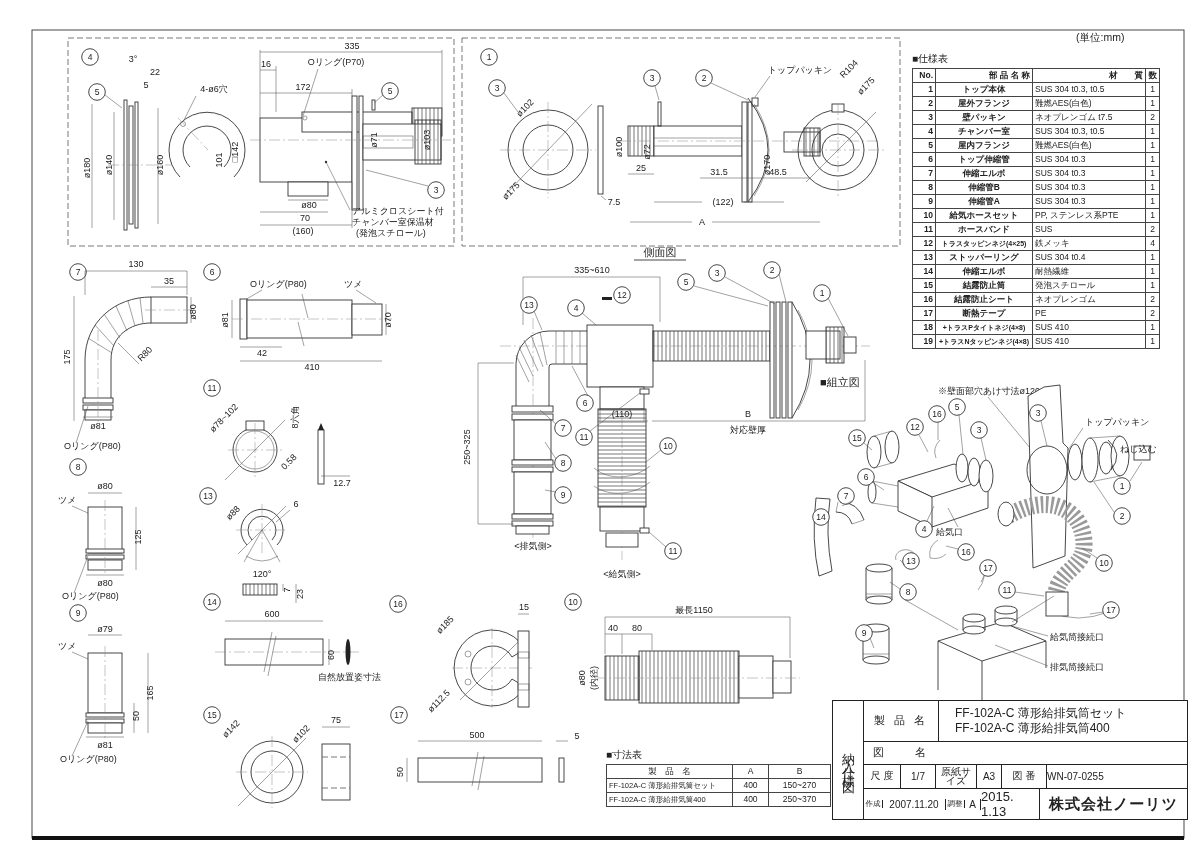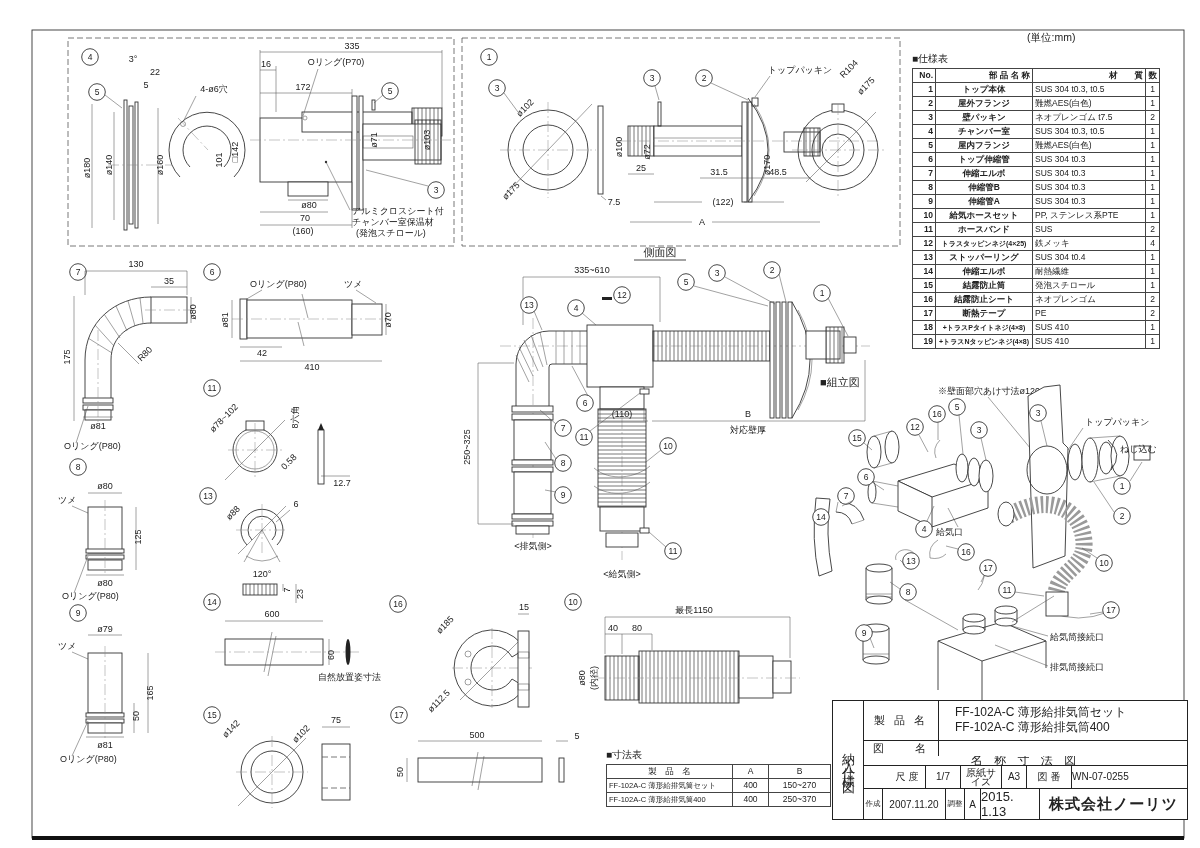--- a/index.html
+++ b/index.html
@@ -25,37 +25,37 @@
   .spec{left:912px;top:44px;width:247px;}
   .spec td:nth-child(1),.spec th{text-align:right;font-weight:bold;}
   .spec td:nth-child(2){text-align:center;font-weight:bold;}
   .spec td:nth-child(3){text-align:left;}
   .spec td:nth-child(4){text-align:center;}
   .sm{font-size:7px;}
   .dimt{left:606px;top:740px;width:224px;}
   .dimt th{text-align:center;}
   .dimt td:nth-child(1){font-size:7.5px;}
   .dimt td:nth-child(2),.dimt td:nth-child(3){text-align:center;}
-  .unit{left:1027px;top:31px;font-size:10.5px;color:#222;}
+  .unit{left:1076px;top:31px;font-size:10.5px;color:#222;}
   .tblock{left:832px;top:700px;width:354px;height:118px;border:1.7px solid #222;display:flex;background:#fff;}
   .tb-left{width:30px;border-right:1px solid #222;display:flex;align-items:center;justify-content:center;}
   .tb-left span{writing-mode:vertical-rl;font-size:13px;letter-spacing:7px;color:#222;}
   .tb-main{flex:1;display:flex;flex-direction:column;}
   .trow{display:flex;border-bottom:1px solid #222;}
-  .trow:last-child{border-bottom:none;}
+  .trow:last-child{border-bottom:none;align-items:center;}
   .tcell{border-right:1px solid #222;display:flex;align-items:center;justify-content:center;font-size:10px;color:#222;overflow:hidden;}
   .tcell:last-child{border-right:none;}
   .row1{height:43px;}
   .r1l{width:74px;font-size:11px;letter-spacing:3px;}
   .r1v{flex:1;flex-direction:column;align-items:flex-start;padding-left:16px;font-size:12px;line-height:15px;}
-  .row2{height:24px;flex-direction:column;}
+  .row2{height:24px;}
   .r2v{flex:1;font-size:12px;letter-spacing:4px;}
   .row3{height:25px;}
   .row4{flex:1;}
-  .w36{width:36px;margin-left:25px;}.w34{width:34px;}.w40{width:40px;font-size:10px;line-height:9px;white-space:normal;text-align:center;}
+  .w36{width:36px;}.w34{width:34px;}.w40{width:40px;font-size:10px;line-height:9px;white-space:normal;text-align:center;}
   .w24{width:24px;}.w44{width:44px;}
   .w16{width:16px;font-size:7.5px;line-height:8px;white-space:normal;text-align:center;padding:0 1px;}
   .w62{width:62px;}.w15{width:15px;}.w58{width:58px;font-size:13px;}
   .co{flex:1;font-size:15px;font-weight:bold;letter-spacing:1px;}
 </style>
 </head>
 <body>
 
 <div id="sheet">
 
@@ -991,21 +991,20 @@
   <div class="tb-main">
     <div class="trow row1">
       <div class="tcell r1l">製 品 名</div>
       <div class="tcell r1v">
         <span>FF-102A-C 薄形給排気筒セット</span>
         <span>FF-102A-C 薄形給排気筒400</span>
       </div>
     </div>
     <div class="trow row2">
       <div class="tcell r1l">図　　名</div>
-      <div class="tcell r2v">名 称 寸 法 図</div>
     </div>
     <div class="trow row3">
       <div class="tcell w36">尺 度</div>
       <div class="tcell w34">1/7</div>
       <div class="tcell w40">原紙サイズ</div>
       <div class="tcell w24">A3</div>
       <div class="tcell w44">図 番</div>
       <div class="tcell">WN-07-0255</div>
     </div>
     <div class="trow row4">

